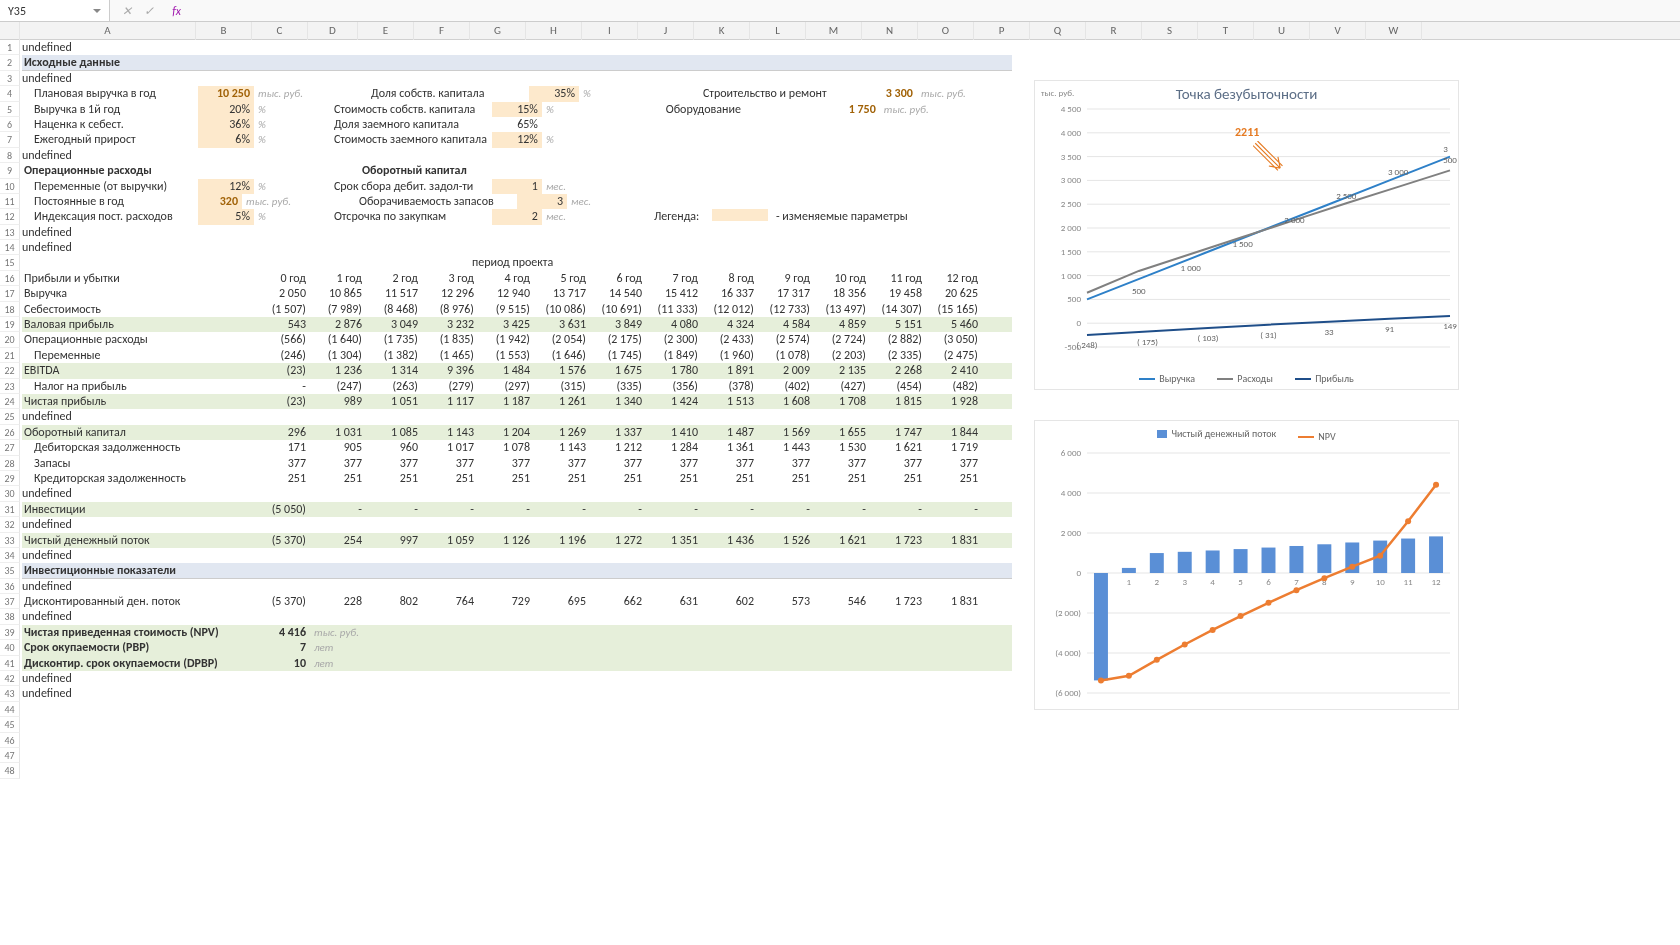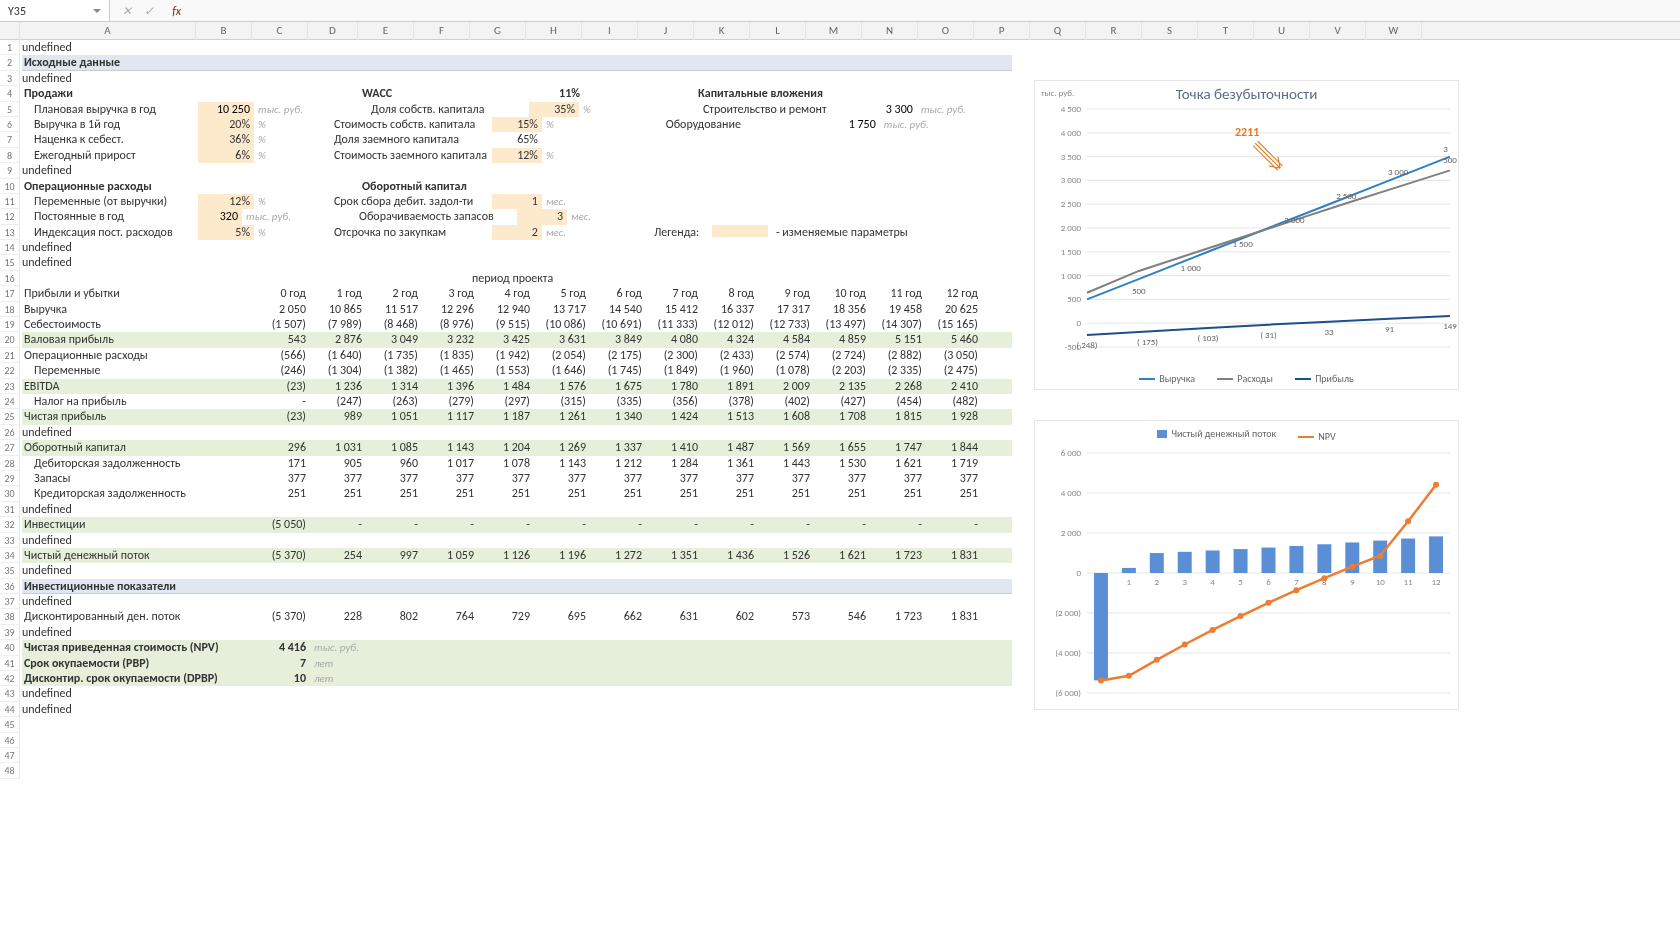--- a/index.html
+++ b/index.html
@@ -3,30 +3,30 @@
 <meta charset="utf-8">
 <style>
 html,body{margin:0;padding:0;font-family:Calibri,Arial,sans-serif;font-size:12px;color:#333;background:#fff}
 *{box-sizing:border-box}
 .page{width:1680px;height:945px;position:relative}
 .formula-bar{height:22px;display:flex;align-items:center;border-bottom:1px solid #ccc;background:#f9f9f9}
 .name-box{width:110px;padding:0 8px;border-right:1px solid #ccc;background:#fff;height:100%;display:flex;align-items:center;justify-content:space-between}
 .name-box .dd{border-left:4px solid transparent;border-right:4px solid transparent;border-top:4px solid #888}
 .fb-icons{display:flex;gap:12px;padding:0 12px;color:#aaa}
 .fb-icons span{font-style:italic}
-.fx{font-style:italic;color:#7f1d1d;padding:0 6px}
+.fx{font-style:italic;color:#a21caf;padding:0 6px}
 .grid-hdr{height:18px;background:#f3f3f3;border-bottom:1px solid #d0d0d0;position:relative}
 .col-h{position:absolute;top:0;height:18px;line-height:18px;text-align:center;color:#666;border-right:1px solid #e5e5e5;font-size:11px}
 .row-hdr{position:absolute;left:0;top:40px;width:20px}
 .row-h{height:15.4px;line-height:15.4px;text-align:center;color:#777;border-bottom:1px solid #eee;font-size:10px;border-right:1px solid #e5e5e5}
 .sheet{position:absolute;left:22px;top:40px;right:0;bottom:0}
 .cells{position:relative;width:990px}
 .row{display:flex;height:15.4px;line-height:15.4px}
 .c{overflow:hidden;white-space:nowrap}
-.bold{font-weight:400;color:#000000}
+.bold{font-weight:700;color:#a16207}
 .title{font-size:16px;font-weight:700;color:#1a1a1a}
 .sect{background:#e1e7f1;font-weight:600;border-bottom:1px solid #ccc}
 .green{background:#e6efda}
 .subh{font-weight:600;color:#333}
 .param{background:#fde9cc}
 .unit{color:#a9a9a9;font-style:italic;font-size:11px;padding-left:4px}
 .num{text-align:right;padding-right:4px}
 .lbl{padding-left:2px}
 .ind1{padding-left:12px}
 .swatch{display:inline-block;width:56px;height:12px;background:#fde9cc;vertical-align:middle;margin-right:6px}
@@ -144,29 +144,20 @@
     </div>
 
   <div class="sheet">
     <div class="cells" id="cells">
         <div class="row ">undefined</div>
         <div class="row sect">
           <div class="c lbl" style="width:990px">Исходные данные</div>
         </div>
         <div class="row ">undefined</div>
         <div class="row ">
-          <div class="c lbl subh" style="width:176px"><b>Продажи</b></div>
-          <div class="c" style="width:162px"></div>
-          <div class="c lbl subh" style="width:168px"><b>WACC</b></div>
-          <div class="c" style="width:0px"></div>
-          <div class="c num " style="width:56px"><b>11%</b></div>
-          <div class="c" style="width:112px"></div>
-          <div class="c lbl subh" style="width:224px"><b>Капитальные вложения</b></div>
-        </div>
-        <div class="row ">
           <div class="c lbl ind1" style="width:176px">Плановая выручка в год</div>
           <div class="c num param bold" style="width:56px">10 250</div>
           <span class="unit">тыс. руб.</span>
           <div class="c" style="width:56px"></div>
           <div class="c lbl ind1" style="width:170px">Доля собств. капитала</div>
           <div class="c num param" style="width:50px">35%</div>
           <span class="unit">%</span>
           <div class="c" style="width:100px"></div>
           <div class="c lbl ind1" style="width:170px">Строительство и ремонт</div>
           <div class="c num bold" style="width:56px">3 300</div>
@@ -339,21 +330,21 @@
           <div class="c num " style="width:56px">(1 078)</div>
           <div class="c num " style="width:56px">(2 203)</div>
           <div class="c num " style="width:56px">(2 335)</div>
           <div class="c num " style="width:56px">(2 475)</div>
         </div>
         <div class="row green">
           <div class="c lbl " style="width:232px">EBITDA</div>
           <div class="c num " style="width:56px">(23)</div>
           <div class="c num " style="width:56px">1 236</div>
           <div class="c num " style="width:56px">1 314</div>
-          <div class="c num " style="width:56px">1 396</div>
+          <div class="c num " style="width:56px">9 396</div>
           <div class="c num " style="width:56px">1 484</div>
           <div class="c num " style="width:56px">1 576</div>
           <div class="c num " style="width:56px">1 675</div>
           <div class="c num " style="width:56px">1 780</div>
           <div class="c num " style="width:56px">1 891</div>
           <div class="c num " style="width:56px">2 009</div>
           <div class="c num " style="width:56px">2 135</div>
           <div class="c num " style="width:56px">2 268</div>
           <div class="c num " style="width:56px">2 410</div>
         </div>

